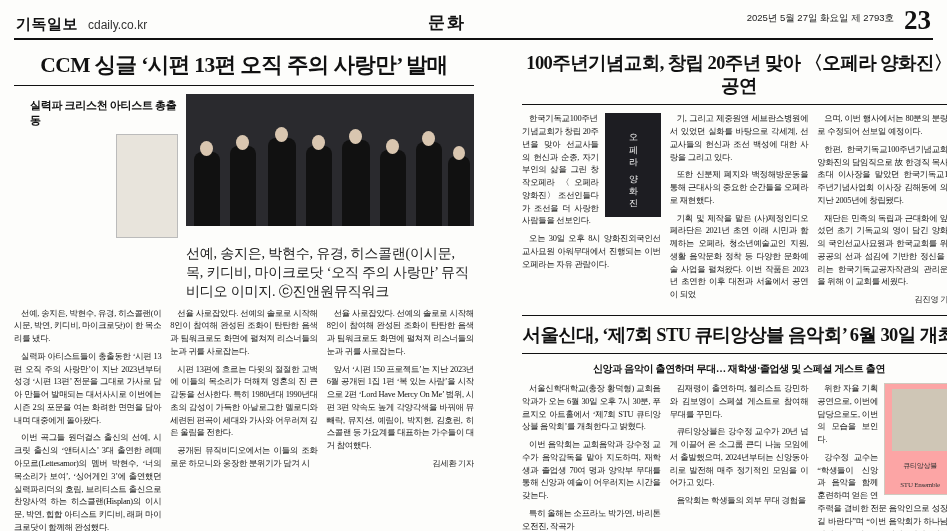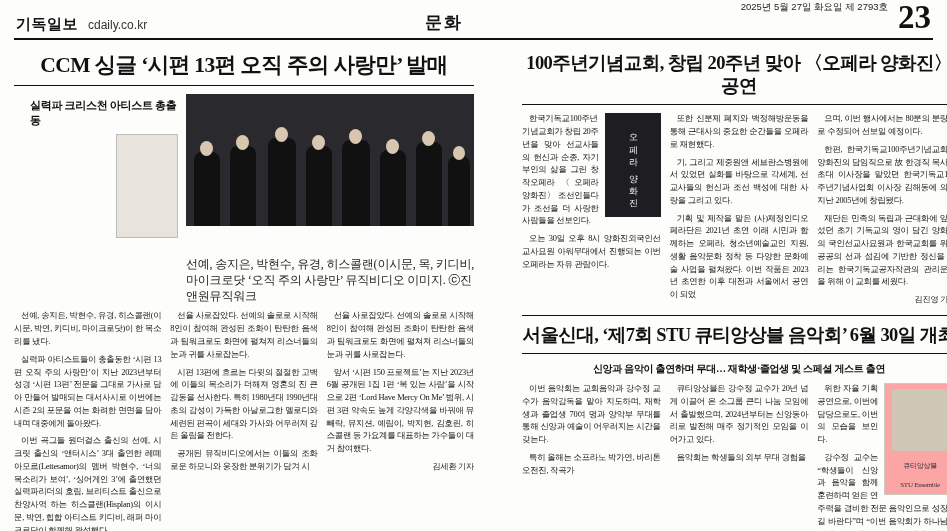--- a/index.html
+++ b/index.html
@@ -20,23 +20,23 @@
     border-bottom: 2px solid #111;
     height: 34px;
   }
   .mast-left { display:flex; align-items: baseline; gap: 10px; }
   .mast-title {
     font-size: 15px; font-weight: bold; letter-spacing: 0.5px;
     font-family: "Liberation Serif", serif;
   }
   .mast-url { font-size: 12px; color:#333; font-family:"Liberation Sans", sans-serif; }
   .mast-center { font-size: 17px; font-weight: bold; letter-spacing: 2px; }
-  .mast-right { display:flex; align-items: flex-start; gap: 10px; }
+  .mast-right { display:flex; align-items: center; gap: 10px; }
   .mast-date { font-size: 9.5px; color:#222; padding-bottom: 4px; font-family:"Liberation Sans", sans-serif; }
-  .mast-pageno { font-size: 33px; font-weight: bold; line-height: 1; }
+  .mast-pageno { font-size: 27px; font-weight: bold; line-height: 1; }
 
   
   .content { display:flex; gap: 12px; margin-top: 6px; height: 486px; }
   .col-left { width: 472px; padding-right: 12px; }
   .vdiv { width: 1px; background: #999; margin: 0 0px; }
   .col-right { width: 446px; padding-left: 12px; }
 
   .headline {
     font-size: 21.5px; font-weight: bold; letter-spacing: -0.6px;
     line-height: 1.25; margin: 6px 0 6px 0; text-align:center;
@@ -47,22 +47,22 @@
   .kicker {
     font-size: 11px; font-weight: bold; letter-spacing: -0.3px;
     margin: 4px 0 6px 0;
   }
 
   .photo {
     background: #2a2a2e; position: relative; overflow:hidden;
   }
   .photo.main { width: 288px; height: 132px; float: right; margin-left: 8px; }
   .photo-caption {
-    font-size: 12px; line-height: 1.35; color:#222; letter-spacing:-0.2px;
-    margin-top: 14px;
+    font-size: 14px; line-height: 1.35; color:#222; letter-spacing:-0.2px;
+    margin-top: 3px;
   }
 
   
   .sil { position:absolute; bottom:0; background:#111; border-radius: 8px 8px 0 0; }
   .head { position:absolute; background:#d9c6b0; border-radius:50%; }
 
   .cols-3 { display:flex; gap: 9px; }
   .bodycol { font-size: 8.4px; line-height: 1.52; text-align: justify; letter-spacing: -0.25px; color:#111; }
   .bodycol p { margin: 0 0 5px 0; text-indent: 7px; }
   .byline { font-size: 8.2px; text-align: right; margin-top: 2px; color:#222; }
@@ -177,44 +177,46 @@
 
       <div class="cols-3">
         <div class="bodycol" style="width:140px;">
           <div class="book-cover">
             <span class="bc-txt">오페라 양화진</span>
           </div>
           <p>한국기독교100주년기념교회가 창립 20주년을 맞아 선교사들의 헌신과 순종, 자기 부인의 삶을 그린 창작오페라 〈오페라 양화진〉 조선인들다가 조선을 더 사랑한 사람들을 선보인다.</p>
           <p>오는 30일 오후 8시 양화진외국인선교사묘원 아워무대에서 진행되는 이번 오페라는 자유 관람이다.</p>
         </div>
         <div class="bodycol" style="width:140px;">
+          <p>기, 그리고 제중원앤 세브란스병원에서 있었던 실화를 바탕으로 각세계, 선교사들의 헌신과 조선 백성에 대한 사랑을 그리고 있다.</p>
           <p>또한 신분제 폐지와 백정해방운동을 통해 근대사의 중요한 순간들을 오페라로 재현했다.</p>
-          <p>기, 그리고 제중원앤 세브란스병원에서 있었던 실화를 바탕으로 각세계, 선교사들의 헌신과 조선 백성에 대한 사랑을 그리고 있다.</p>
           <p>기획 및 제작을 맡은 (사)제정인디오페라단은 2021년 초연 이래 시민과 함께하는 오페라, 청소년예술교인 지원, 생활 음악문화 정착 등 다양한 문화예술 사업을 펼쳐왔다. 이번 작품은 2023년 초연한 이후 대전과 서울에서 공연이 되었</p>
         </div>
         <div class="bodycol" style="width:140px;">
           <p>으며, 이번 행사에서는 80분의 분량으로 수정되어 선보일 예정이다.</p>
           <p>한편, 한국기독교100주년기념교회는 양화진의 담임직으로 故 한경직 목사가 초대 이사장을 맡았던 한국기독교100주년기념사업회 이사장 김해동에 의해 지난 2005년에 창립됐다.</p>
           <p>재단은 민족의 독립과 근대화에 앞장섰던 초기 기독교의 영이 담긴 양화진의 국인선교사묘원과 한국교회를 위해 공공의 선과 섬김에 기반한 정신을 기리는 한국기독교공자작관의 관리운영을 위해 이 교회를 세웠다.</p>
           <div class="byline">김진영 기자</div>
         </div>
       </div>
 
       <div class="divider-h"></div>
 
       <div class="headline small" style="margin-top:8px;">서울신대, ‘제7회 STU 큐티앙상블 음악회’ 6월 30일 개최</div>
       <div class="rule-under"></div>
       <div class="subhead">신앙과 음악이 출연하며 무대… 재학생·졸업생 및 스페셜 게스트 출연</div>
 
       <div class="cols-3">
         <div class="bodycol" style="width:140px;">
+          <p>서울신학대학교(총장 황덕형) 교회음악과가 오는 6월 30일 오후 7시 30분, 푸르지오 아트홀에서 ‘제7회 STU 큐티앙상블 음악회’를 개최한다고 밝혔다.</p>
           <p>이번 음악회는 교회음악과 강수정 교수가 음악감독을 맡아 지도하며, 재학생과 졸업생 70여 명과 양악부 무대를 통해 신앙과 예술이 어우러지는 시간을 갖는다.</p>
           <p>특히 올해는 소프라노 박가연, 바리톤 오전진, 작곡가</p>
         </div>
         <div class="bodycol" style="width:140px;">
+          <p>김재령이 출연하며, 첼리스트 강민하와 김보영이 스페셜 게스트로 참여해 무대를 꾸민다.</p>
           <p>큐티앙상블은 강수정 교수가 20년 넘게 이끌어 온 소그룹 큰디 나눔 모임에서 출발했으며, 2024년부터는 신앙동아리로 발전해 매주 정기적인 모임을 이어가고 있다.</p>
           <p>음악회는 학생들의 외부 무대 경험을</p>
         </div>
         <div class="bodycol" style="width:140px;">
           <div class="poster">
             <div class="p-img"></div>
             <div class="p-t">큐티앙상블</div>
             <div class="p-t">STU Ensemble</div>
           </div>
           <p>위한 자율 기획 공연으로, 이번에 담당으로도, 이번의 모습을 보인다.</p>

